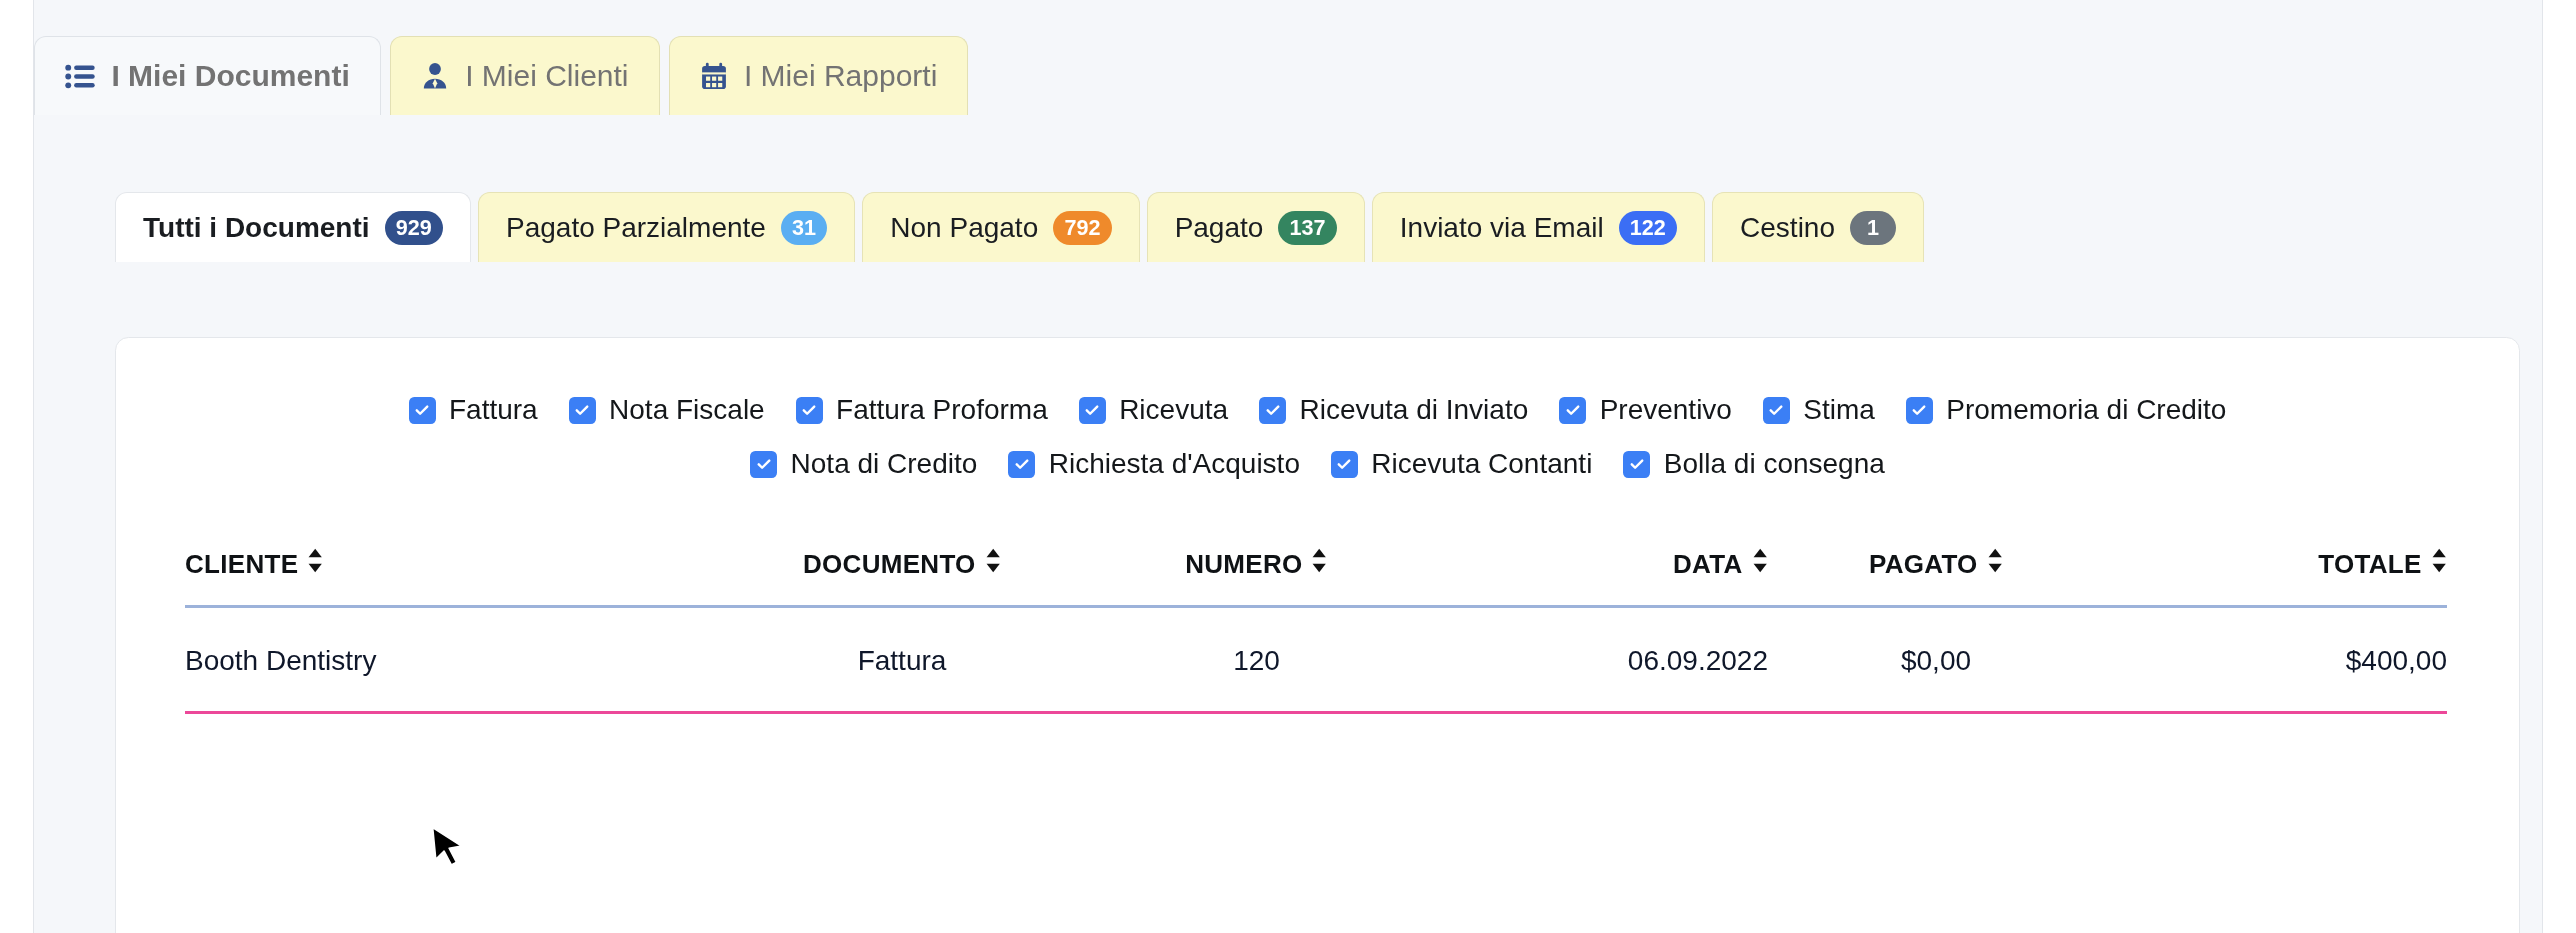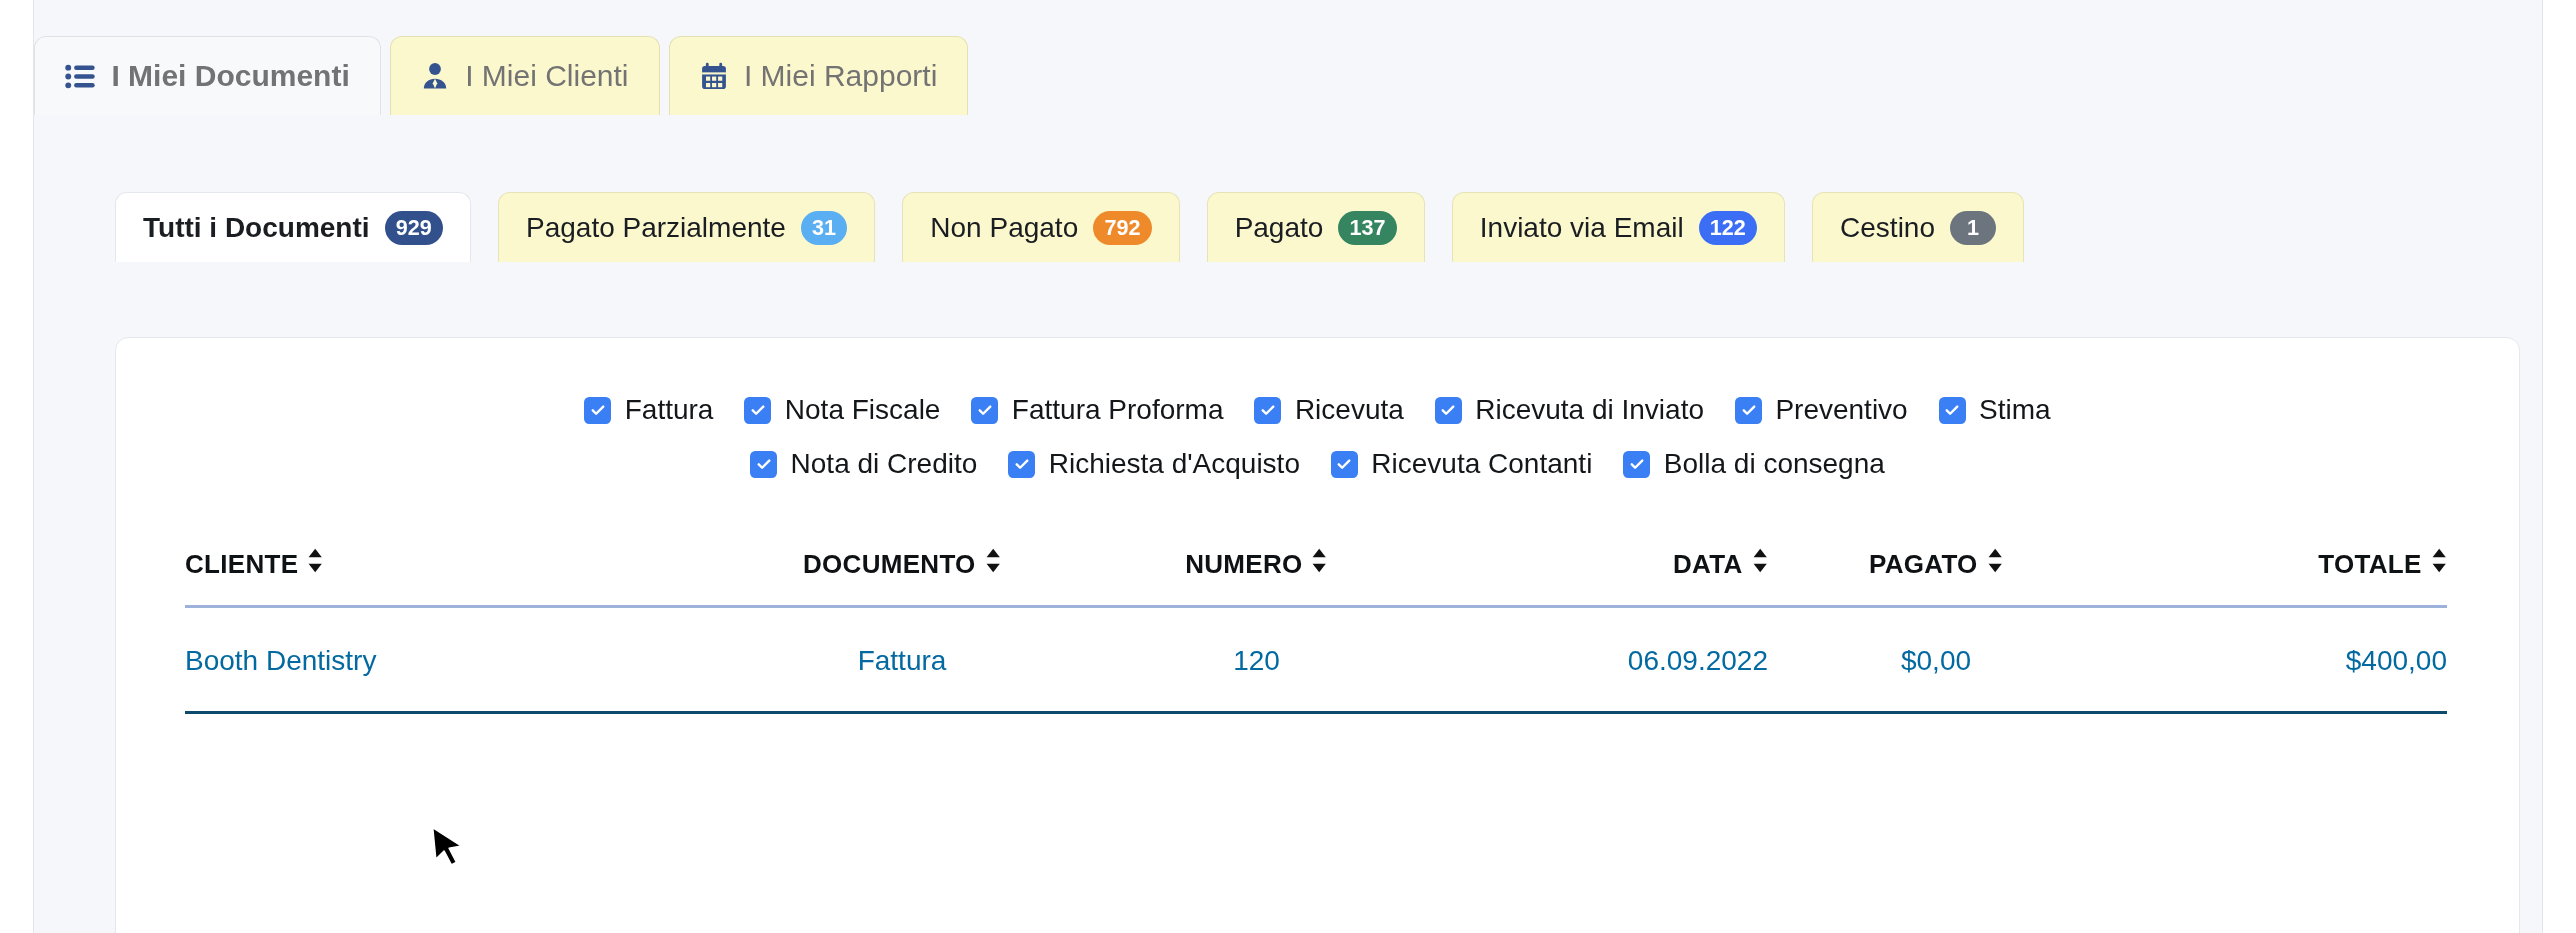--- a/index.html
+++ b/index.html
@@ -73,21 +73,21 @@
     bottom: 0;
   }
 
   .filter-tabs {
     position: absolute;
     left: 81px;
     top: 77px;
     display: flex;
     flex-wrap: wrap;
     align-items: center;
-    gap: 12px 27px;
+    gap: 12px 7px;
     width: 2329px;
   }
   .ftab {
     height: 70px;
     display: flex;
     align-items: center;
     gap: 15px;
     padding: 0 27px;
     border-radius: 12px 12px 0 0;
     font-size: 28px;
@@ -184,23 +184,23 @@
     white-space: nowrap;
   }
   .th-inner {
     display: inline-flex;
     align-items: center;
     gap: 9px;
     cursor: pointer;
   }
   .doc-table td {
     font-size: 28px;
-    color: #0369a1;
+    color: #0f172a;
     padding: 37px 0 34px 0;
-    border-bottom: 3px solid #0c4a6e;
+    border-bottom: 3px solid #ec4899;
     white-space: nowrap;
     margin-left: 12px;
   }
   .col-cliente  { width: 523px; text-align: left; padding-left: 22.4px; }
   .col-doc      { width: 388px; text-align: center; }
   .col-num      { width: 321px; text-align: center; }
   .col-data     { width: 351px; text-align: right; }
   .col-pagato   { width: 336px; text-align: center; }
   .col-totale   { width: 343px; text-align: right; padding-right: 19.4px; }
   .amt-unpaid   { color: #ef8a2b; }
@@ -357,20 +357,28 @@
               <span>Preventivo</span>
             </label>
             <label class="cb-item">
               <span class="cbox">
                   <svg width="18" height="18" viewBox="0 0 24 24">
                     <path d="M5 12.5l4.5 4.5L19 7.5" stroke="#fff" stroke-width="3.2" fill="none" stroke-linecap="round" stroke-linejoin="round"></path>
                   </svg>
                 </span>
               <span>Stima</span>
             </label>
+            <label class="cb-item">
+              <span class="cbox">
+                  <svg width="18" height="18" viewBox="0 0 24 24">
+                    <path d="M5 12.5l4.5 4.5L19 7.5" stroke="#fff" stroke-width="3.2" fill="none" stroke-linecap="round" stroke-linejoin="round"></path>
+                  </svg>
+                </span>
+              <span>Promemoria di Credito</span>
+            </label>
           </div>
 
           <div class="cb-row">
             <label class="cb-item">
               <span class="cbox">
                   <svg width="18" height="18" viewBox="0 0 24 24">
                     <path d="M5 12.5l4.5 4.5L19 7.5" stroke="#fff" stroke-width="3.2" fill="none" stroke-linecap="round" stroke-linejoin="round"></path>
                   </svg>
                 </span>
               <span>Nota di Credito</span>

